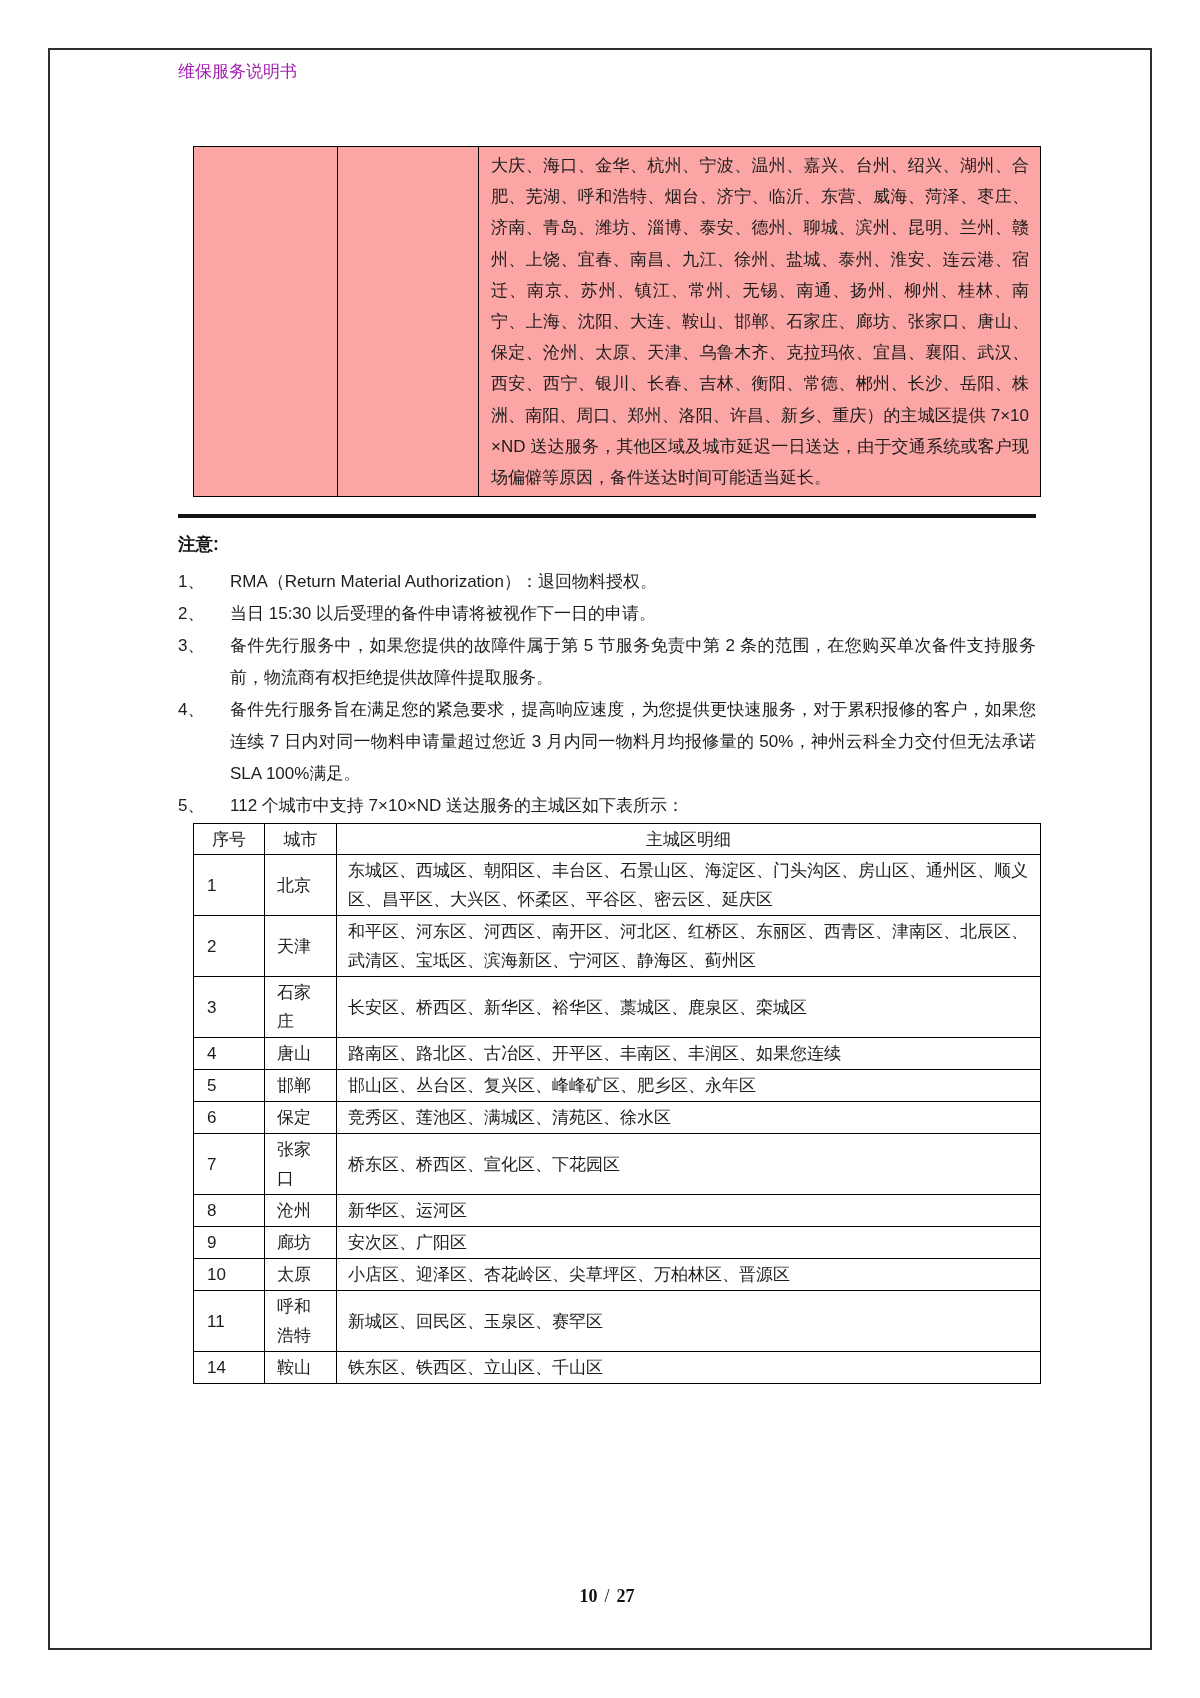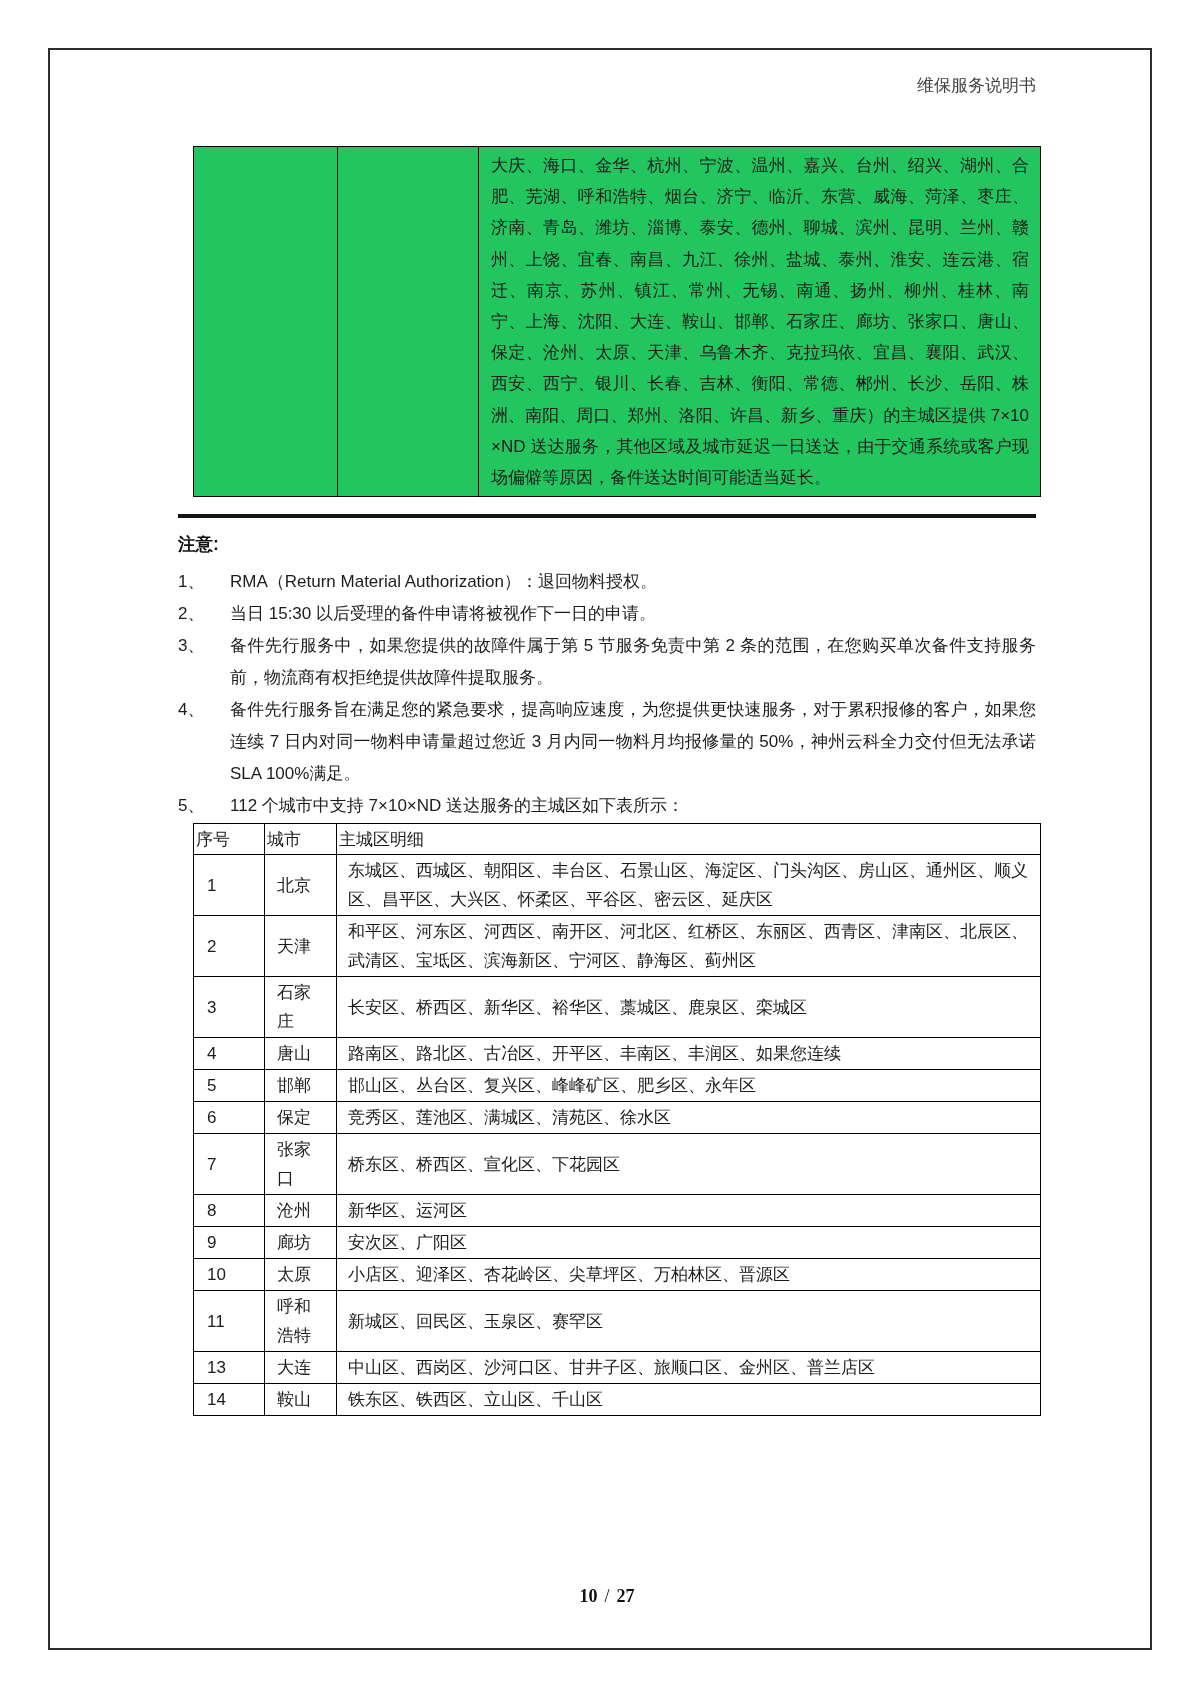--- a/index.html
+++ b/index.html
@@ -7,30 +7,30 @@
   body {
     width:1200px; height:1698px; position:relative;
     font-family:"Liberation Sans","DejaVu Sans",sans-serif;
     color:#1c1c1c;
   }
   .page-frame {
     position:absolute; left:48px; top:48px; width:1104px; height:1602px;
     border:2px solid #2e2e2e; background:#ffffff;
   }
   .doc-header {
-    position:absolute; top:74px; left:178px; width:858px;
-    text-align:right; font-size:17px; color:#404040;
+    position:absolute; top:60px; left:178px; width:858px;
+    font-size:17px; color:#a21caf;
   }
   
   table.spare-table {
     position:absolute; top:146px; left:193px; width:847px;
     border-collapse:collapse; table-layout:fixed;
   }
   table.spare-table td {
-    border:1.5px solid #000; vertical-align:top; background:#22c55e;
+    border:1.5px solid #000; vertical-align:top; background:#fca5a5;
   }
   td.spare-col1 { width:144px; height:344px; }
   td.spare-col2 { width:141px; }
   td.spare-col3 {
     width:562px; padding:3px 11px 3px 12px;
     font-size:17px; line-height:31.2px;
     text-align:justify; text-align-last:left;
     word-break:break-all;
   }
   .thick-divider {
@@ -51,21 +51,21 @@
   
   table.city-table {
     position:absolute; top:823px; left:193px; width:847px;
     border-collapse:collapse; table-layout:fixed;
     font-size:17px; line-height:29px;
   }
   table.city-table th, table.city-table td {
     border:1.5px solid #000; vertical-align:middle; background:#fff;
     font-weight:normal;
   }
-  table.city-table th { text-align:left; height:31px; padding:0 2px; }
+  table.city-table th { text-align:center; height:31px; padding:0 2px; }
   col.c-no   { width:71px; }
   col.c-city { width:72px; }
   col.c-dist { width:704px; }
   td.cell-no   { padding:1px 4px 1px 13px; }
   td.cell-city { padding:1px 10px 1px 12px; word-break:break-all; }
   td.cell-dist { padding:1px 10px 1px 11px; word-break:break-all; }
   .page-footer {
     position:absolute; top:1586px; left:178px; width:858px;
     text-align:center;
     font-family:"Liberation Serif","DejaVu Serif",serif;
@@ -180,25 +180,20 @@
       <td class="cell-no">10</td>
       <td class="cell-city">太原</td>
       <td class="cell-dist">小店区、迎泽区、杏花岭区、尖草坪区、万柏林区、晋源区</td>
     </tr>
     <tr>
       <td class="cell-no">11</td>
       <td class="cell-city">呼和浩特</td>
       <td class="cell-dist">新城区、回民区、玉泉区、赛罕区</td>
     </tr>
     <tr>
-      <td class="cell-no">13</td>
-      <td class="cell-city">大连</td>
-      <td class="cell-dist">中山区、西岗区、沙河口区、甘井子区、旅顺口区、金州区、普兰店区</td>
-    </tr>
-    <tr>
       <td class="cell-no">14</td>
       <td class="cell-city">鞍山</td>
       <td class="cell-dist">铁东区、铁西区、立山区、千山区</td>
     </tr>
   </tbody>
 </table>
 
 <div class="page-footer">
   <span>10</span><span class="sep">/</span><span>27</span>
 </div>

